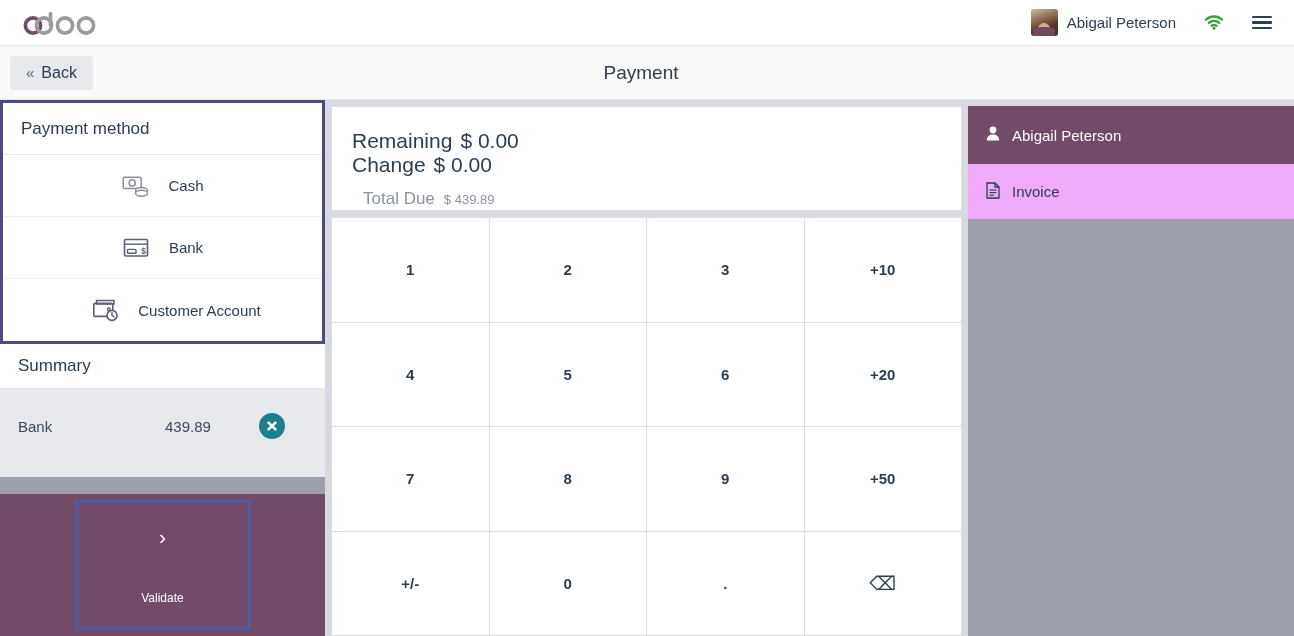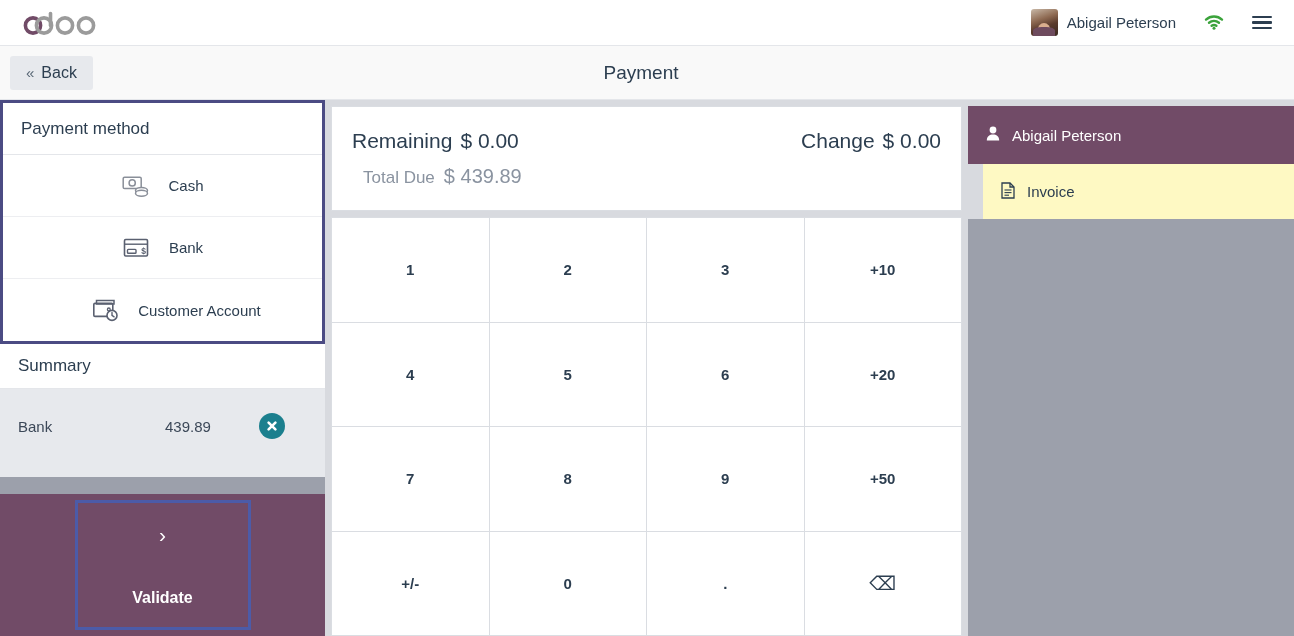--- a/index.html
+++ b/index.html
@@ -106,34 +106,34 @@
   .validate-area {
     background: #714B67; flex: 1 1 auto; display: flex;
     align-items: center; justify-content: center;
   }
   .validate-btn {
     width: 176px; height: 130px; border: 3px solid #4C5BA8; background: transparent;
     color: #FFFFFF; display: flex; flex-direction: column; align-items: center;
     justify-content: center; gap: 12px; cursor: pointer; font-family: inherit;
   }
   .validate-chev { font-size: 21px; line-height: 1; font-weight: 400; }
-  .validate-label { font-size: 16px; font-weight: bold; margin-top: 32px; }
+  .validate-label { font-size: 12px; font-weight: normal; margin-top: 32px; }
 
   
   .center { flex: 1 1 auto; display: flex; flex-direction: column; min-width: 0; padding: 6px 6px 0 6px; gap: 6px; }
   .totals {
     background: #FFFFFF; border: 1px solid #DADDE2; flex: 0 0 105px;
     padding: 22px 20px 0 20px;
   }
-  .totals-row1 { display: flex; justify-content: space-between; align-items: baseline; }
+  .totals-row1 { display: flex; justify-content: space-between; align-items: baseline; flex-direction: column; }
   .t-label { font-size: 21px; color: #2C3E50; }
   .t-value { font-size: 21px; color: #2C3E50; margin-left: 8px; }
   .totals-row2 { margin-top: 12px; display: flex; align-items: baseline; margin-left: 11px; }
   .td-label { font-size: 17px; color: #8A93A0; }
-  .td-value { font-size: 20px; color: #8A93A0; margin-left: 9px; text-align: right; }
+  .td-value { font-size: 13px; color: #8A93A0; margin-left: 9px; text-align: right; }
 
   .numpad {
     flex: 1 1 auto; display: grid;
     grid-template-columns: repeat(4, 1fr); grid-template-rows: repeat(4, 1fr);
     background: #DADDE2; gap: 1px; border: 1px solid #DADDE2;
     min-height: 0;
   }
   .key {
     background: #FFFFFF; display: flex; align-items: center; justify-content: center;
     font-size: 15px; font-weight: bold; color: #2C3E50; cursor: pointer;
@@ -144,25 +144,24 @@
   
   .right { width: 326px; flex: 0 0 326px; display: flex; flex-direction: column; min-height: 0;
            padding: 6px 0 0 0; background: #D8DADF; }
   .cust-btn {
     background: #714B67; color: #FFFFFF; height: 58px;
     display: flex; align-items: center; gap: 12px; padding: 0 18px;
     font-size: 15px; cursor: pointer; border: none; font-family: inherit;
     text-align: left;
   }
   .invoice-btn {
-    background: #fef9c3; color: #2C3E50; height: 55px;
+    background: #f0abfc; color: #2C3E50; height: 55px;
     display: flex; align-items: center; gap: 12px; padding: 0 18px;
     font-size: 15px; cursor: pointer; border: none; font-family: inherit;
     text-align: left;
-    margin-left: 15px;
   }
   .right-fill { background: #9CA0AB; flex: 1 1 auto; }
 </style>
 </head>
 <body>
 
 <div id="app">
 
   <div class="topbar">
     <div class="logo">

